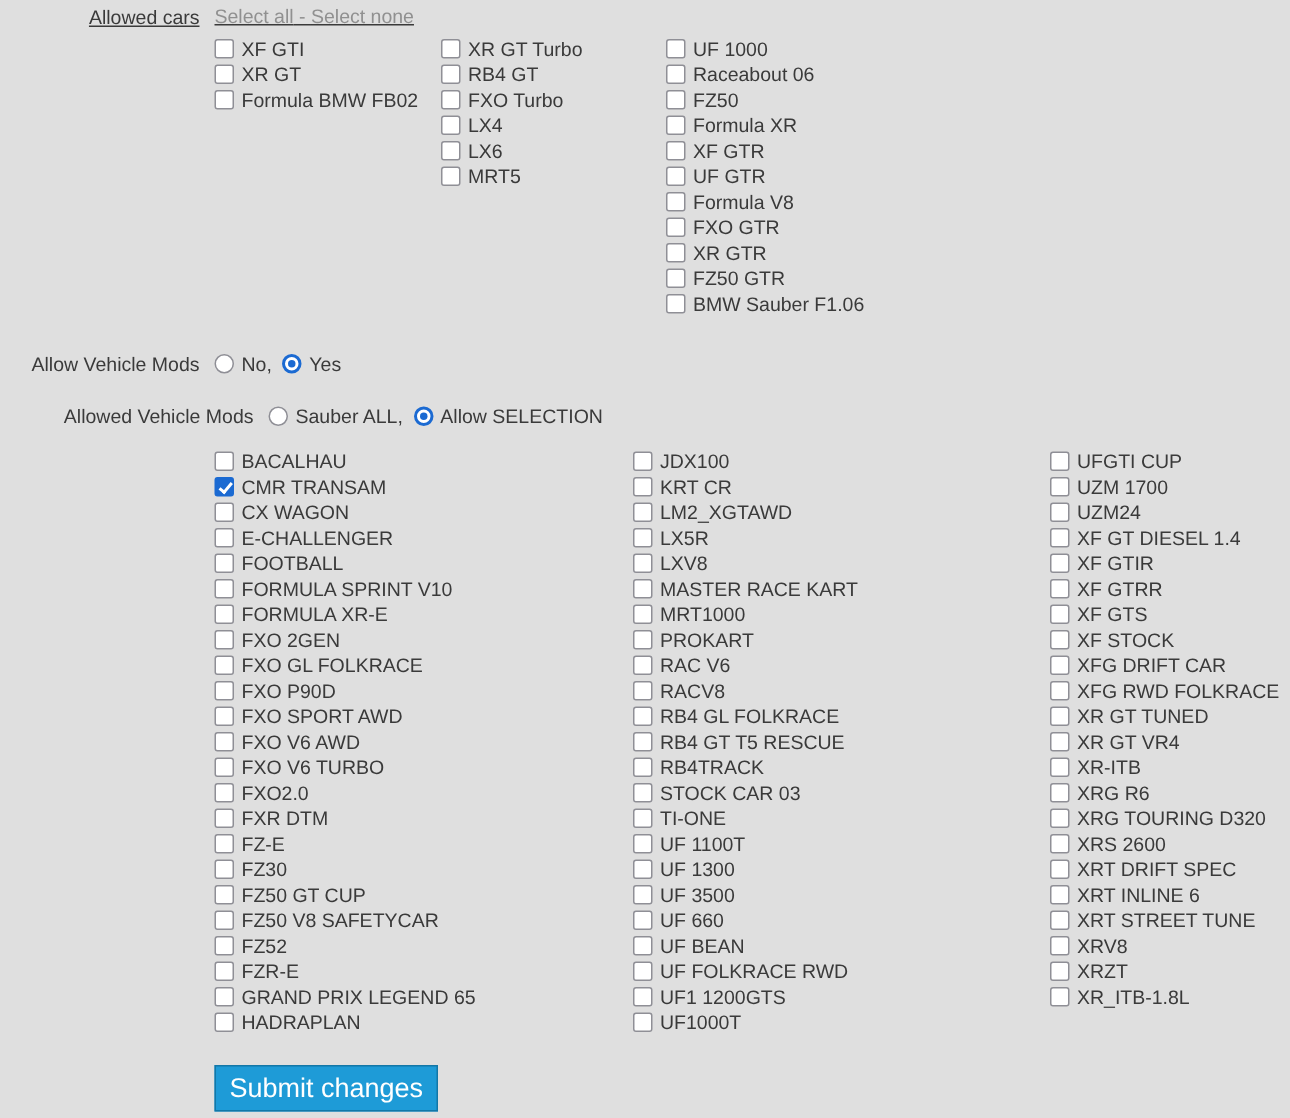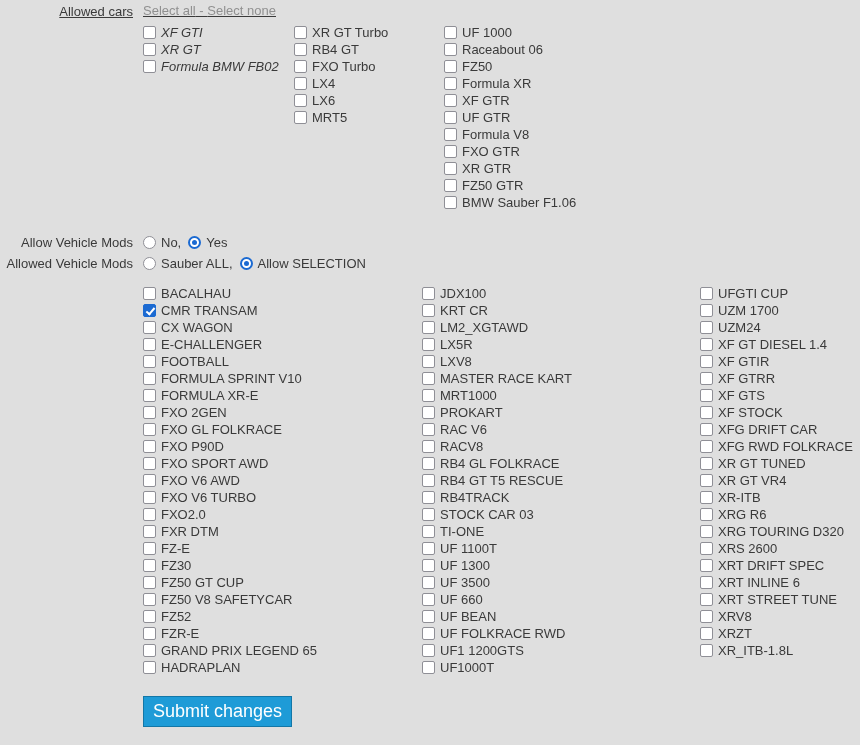--- a/index.html
+++ b/index.html
@@ -21,21 +21,21 @@
   .content { margin-left: 10px; }
 
   
   .hdr-row { height: 16px; text-decoration: underline; }
   .link { color: var(--link_gray, #909090); cursor: pointer; }
   .link-sep { color: var(--link_gray, #909090); }
 
   
   .grid { display: flex; }
   .cars-grid-row { margin-top: 5px; }
-  .cars-grid .col-1 { width: 151px; font-style: italic; }
+  .cars-grid .col-1 { width: 151px; }
   .cars-grid .col-2 { width: 150px; }
   .mods-grid-row { margin-top: 13px; }
   .mods-grid .col-1 { width: 279px; }
   .mods-grid .col-2 { width: 278px; }
 
   .opt-row { display: flex; align-items: center; height: 17px; cursor: default; }
   .opt-label { margin-left: 0; white-space: nowrap; }
 
   
   .cb {
@@ -62,21 +62,21 @@
     background: #fff; margin-right: 5px; position: relative;
   }
   .radio.selected { border: 2px solid var(--accent, #1b6ad2); }
   .radio.selected::after {
     content: ""; position: absolute; left: 2px; top: 2px;
     width: 5px; height: 5px; border-radius: 50%;
     background: var(--accent, #1b6ad2);
   }
 
   .vmods-row { margin-top: 23px; }
-  .vmods-sel-row { margin-top: 4px; }
+  .vmods-sel-row { margin-top: 18px; padding-left: 36px; }
 
   .submit-row { margin-top: 20px; }
   .submit-btn {
     font-family: "Liberation Sans", sans-serif; font-size: 18px;
     color: #fff;
     background: var(--button_bg, #1e9bd7);
     border: 1px solid var(--button_border, #1377a7);
     padding: 4px 9px;
     cursor: pointer;
   }

